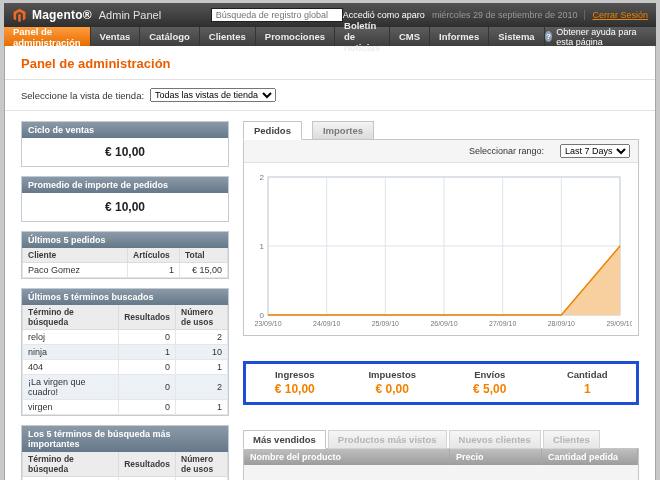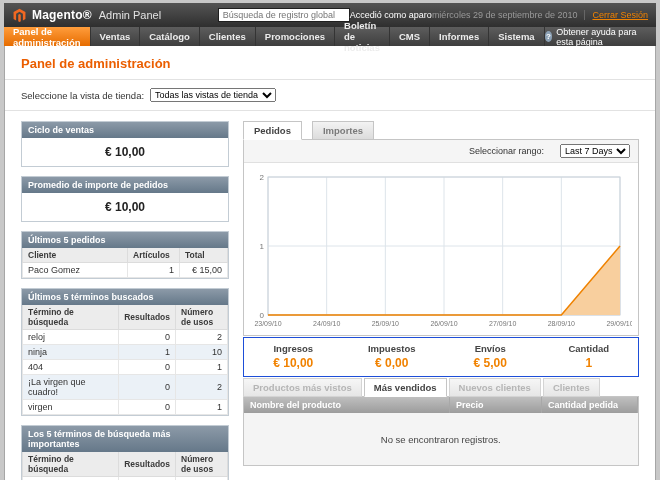--- a/index.html
+++ b/index.html
@@ -22,21 +22,21 @@
   .brand { display: flex; align-items: center; gap: 5px; width: 210px; }
   .brand-name { font-weight: bold; font-size: 12px; letter-spacing: .2px; }
   .brand-sub { font-size: 11px; color: #e2e2e2; margin-left: 2px; }
   .global-search { flex: 1; display: flex; justify-content: center; }
   .search-input {
     width: 132px; height: 14px; font-size: 9px;
     border: 1px solid #1f1f1f; padding: 1px 4px;
     font-family: "Liberation Sans", sans-serif; color: #666;
   }
   .session { display: flex; align-items: center; font-size: 9px; white-space: nowrap; }
-  .logged { color: #fff; }
+  .logged { color: #fff; margin-right: 7px; }
   .date { color: #999; margin-right: 7px; }
   .logout {
     color: #f18200; text-decoration: underline; cursor: pointer;
     padding-left: 7px; border-left: 1px solid #666;
   }
 
   
   .mainnav {
     height: 19px;
     background: linear-gradient(#5d5d5d, #3e3e3e);
@@ -113,21 +113,21 @@
   }
   .chart-wrap { padding: 4px 6px 2px; }
   #chart-svg { display: block; width: 100%; height: 166px; }
   .grid { stroke: #dde4ea; stroke-width: 1; }
   .plot-border { fill: none; stroke: #c9d2d9; stroke-width: 1; }
   .ytick { font-size: 8px; fill: #777; text-anchor: end; font-family: "Liberation Sans", sans-serif; }
   .xtick { font-size: 7px; fill: #777; text-anchor: middle; font-family: "Liberation Sans", sans-serif; }
   .area { fill: #f8cf9e; stroke: none; }
   .line { fill: none; stroke: #ef8200; stroke-width: 1.5; }
 
-  .stats-row { display: flex; border: 1px solid #1d4ed8; margin: 1px 0; background: #fff; }
+  .stats-row { display: flex; border: 3px solid #1d4ed8; margin: 25px 0; background: #fff; }
   .stat { flex: 1; text-align: center; padding: 5px 0 6px; }
   .stat-label { font-size: 9.5px; font-weight: bold; color: #444; }
   .stat-value { font-size: 12px; font-weight: bold; color: #f18200; margin-top: 2px; }
 
   .bottom-tabs { display: flex; gap: 2px; position: relative; z-index: 2; margin-bottom: -1px; }
   .btab {
     font-size: 9.5px; font-weight: bold; padding: 3px 9px;
     border: 1px solid #d4d4d4; background: linear-gradient(#f6f6f6, #e6e6e6);
     color: #b5b5b5;
   }
@@ -355,22 +355,22 @@
             <div class="stat-label">Envíos</div>
             <div class="stat-value">€ 5,00</div>
           </div>
           <div class="stat">
             <div class="stat-label">Cantidad</div>
             <div class="stat-value">1</div>
           </div>
         </div>
 
         <div class="bottom-tabs">
+          <div class="btab active">Más vendidos</div>
           <div class="btab">Productos más vistos</div>
-          <div class="btab active">Más vendidos</div>
           <div class="btab">Nuevos clientes</div>
           <div class="btab">Clientes</div>
         </div>
 
         <div class="grid-panel">
           <table class="grid-table">
             <thead>
               <tr>
                 <th>Nombre del producto</th>
                 <th style="width:92px">Precio</th>

